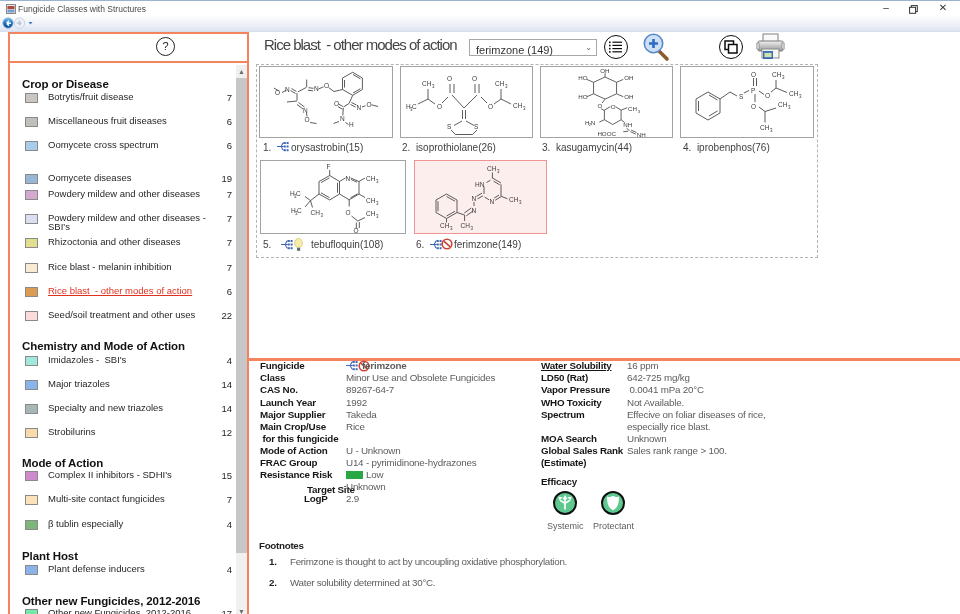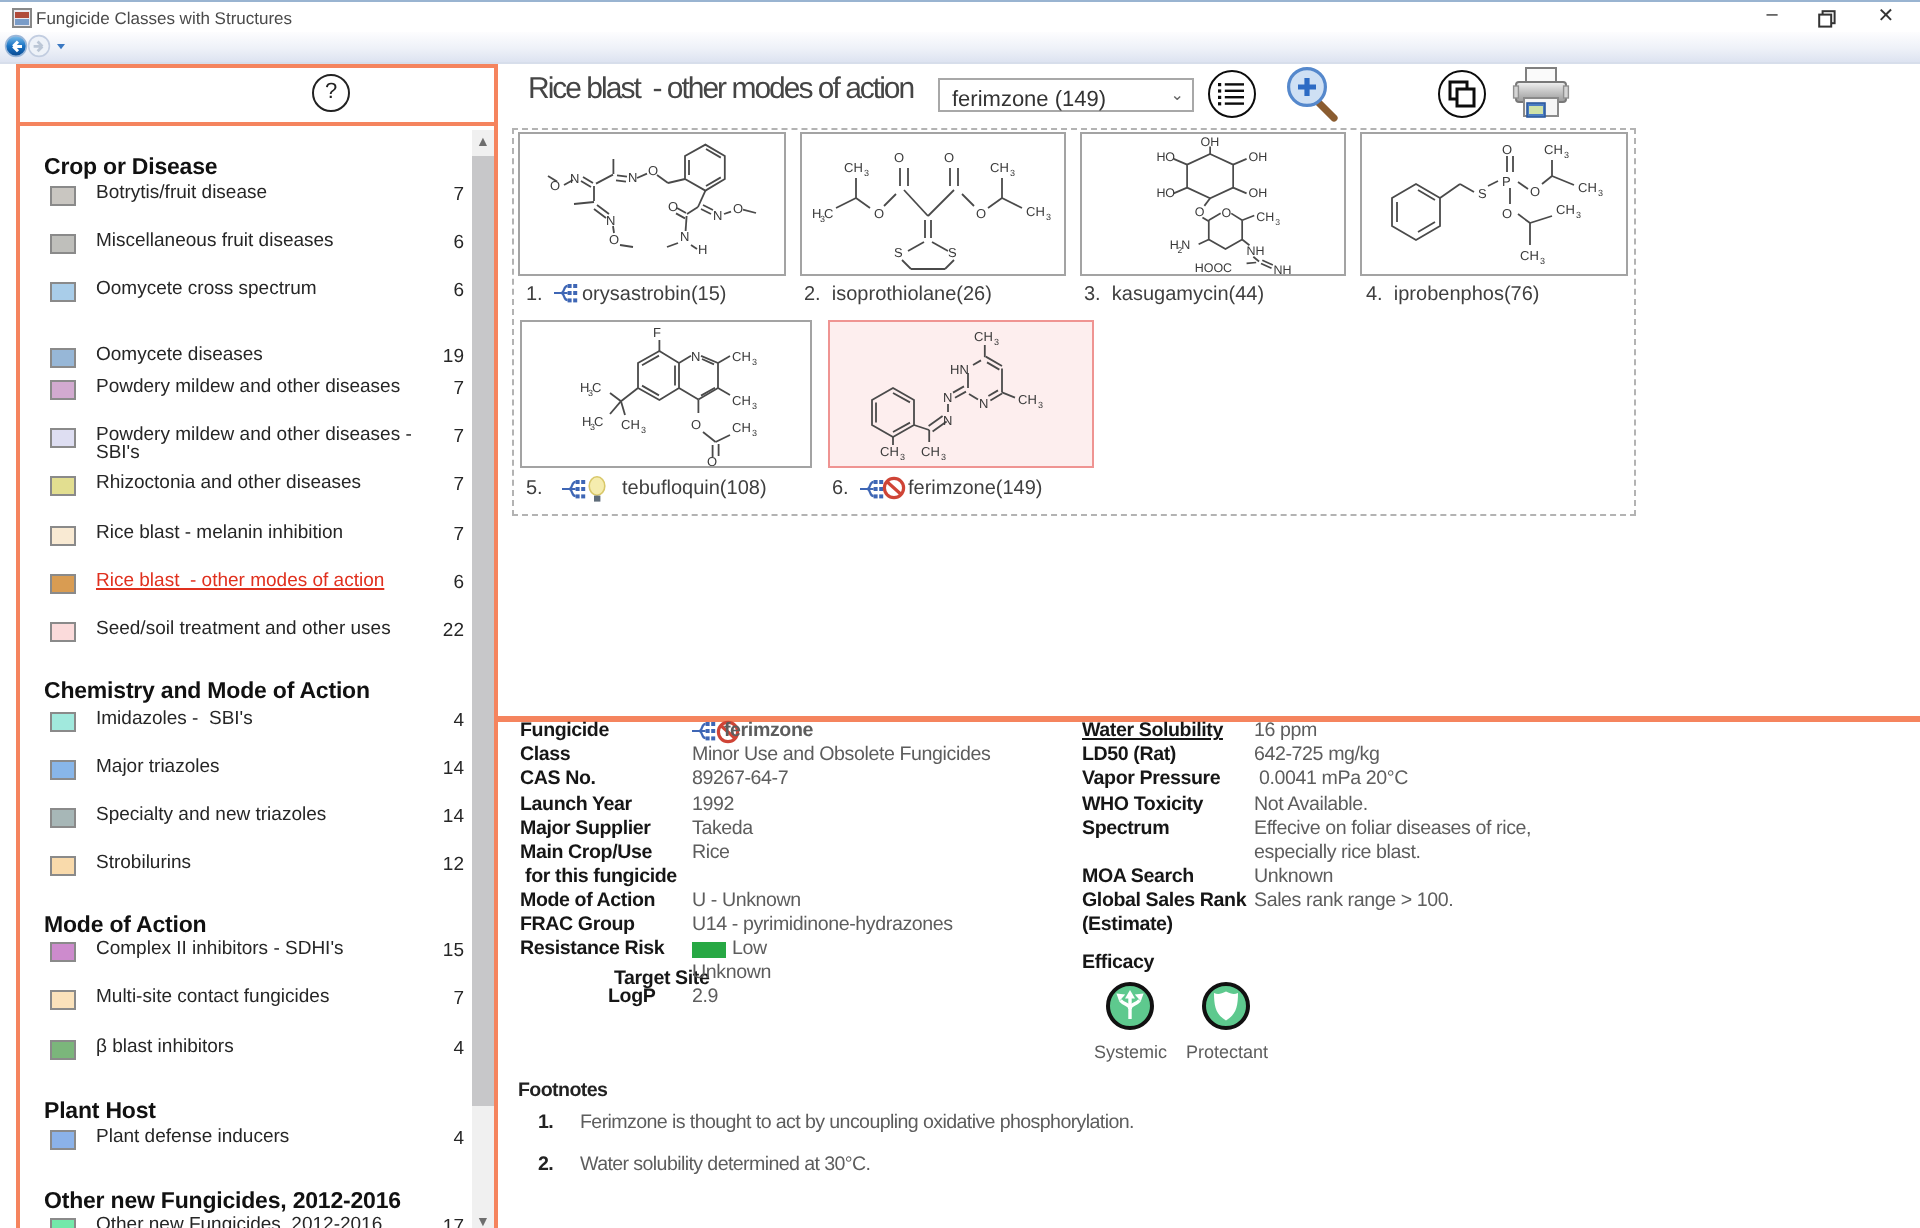--- a/index.html
+++ b/index.html
@@ -186,21 +186,21 @@
     <span class="lbl">Complex II inhibitors - SDHI's</span>
           <span class="cnt">15</span>
         </div>
         <div class="item" style="top:429.3px">
     <span class="sw" style="background:#fbe2bb"></span>
     <span class="lbl">Multi-site contact fungicides</span>
           <span class="cnt">7</span>
         </div>
         <div class="item" style="top:453.6px">
     <span class="sw" style="background:#7bb67b"></span>
-    <span class="lbl">β blast inhibitors</span>
+    <span class="lbl">β tublin especially</span>
           <span class="cnt">4</span>
         </div>
         <div class="item" style="top:498.5px">
     <span class="sw" style="background:#8bb2e9"></span>
     <span class="lbl">Plant defense inducers</span>
           <span class="cnt">4</span>
         </div>
         <div class="item" style="top:543px">
     <span class="sw" style="background:#73e9aa"></span>
     <span class="lbl">Other new Fungicides, 2012-2016</span>

